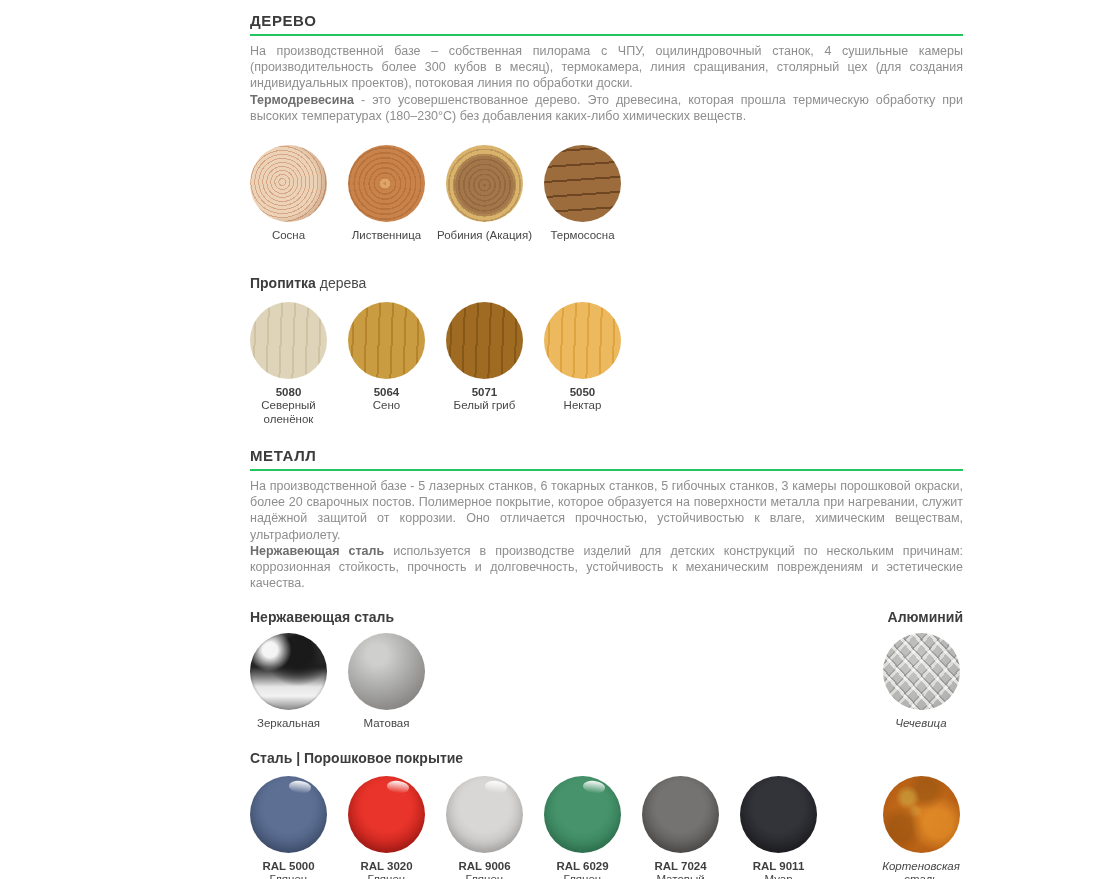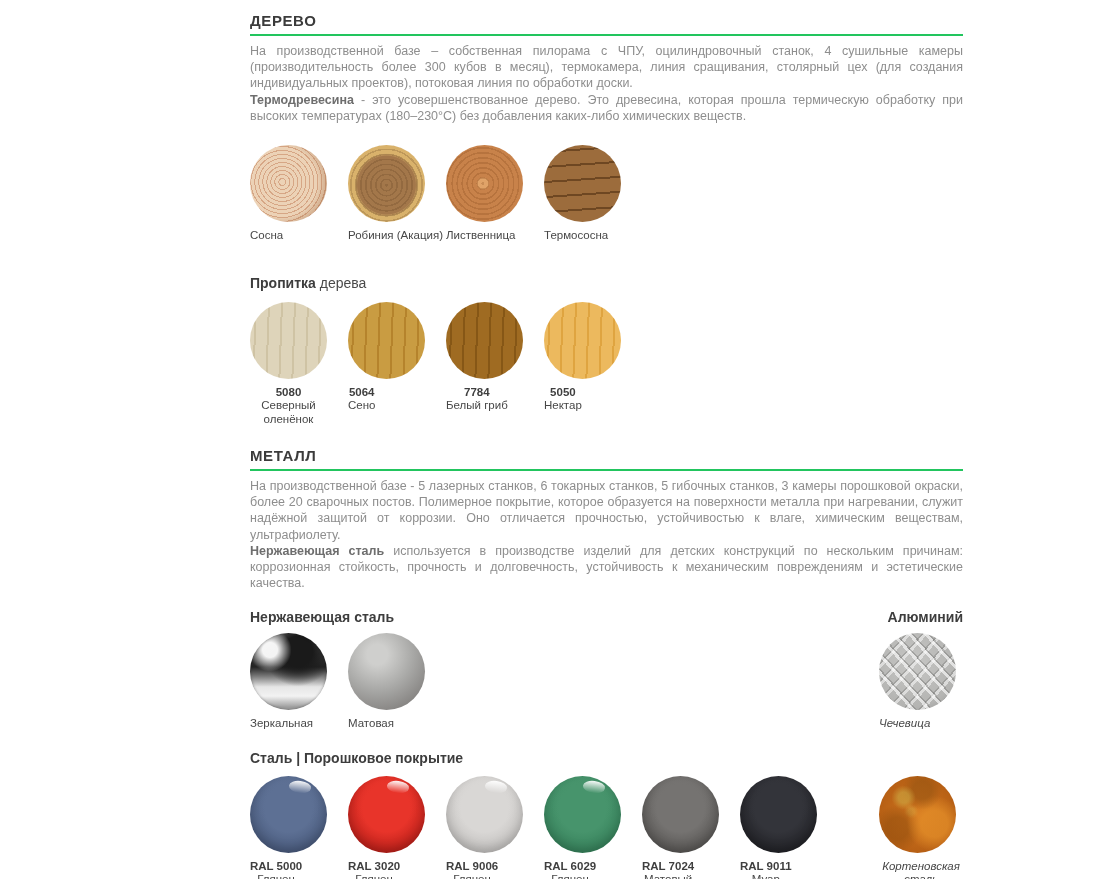--- a/index.html
+++ b/index.html
@@ -27,21 +27,21 @@
   .body-text .lead{font-weight:700;color:#6e6e6e;}
 
   .subtitle{
     margin:0;font-size:14px;font-weight:700;color:#3d3d3d;
   }
   .subtitle .light{font-weight:400;color:#4a4a4a;}
 
   .subtitle-row{display:flex;justify-content:space-between;align-items:baseline;}
 
   .row{display:flex;gap:21px;align-items:flex-start;}
-  .cell{flex:0 0 77px;width:77px;display:flex;flex-direction:column;align-items:flex-start;}
+  .cell{flex:0 0 77px;width:77px;display:flex;flex-direction:column;align-items:center;}
   .cell.wide{flex:0 0 84px;width:84px;font-style:italic;}
   .push{margin-left:auto;}
 
   .label{margin-top:7px;font-size:11.5px;line-height:13.5px;color:#474747;text-align:center;}
   .label .code{display:block;font-weight:700;color:#3f3f3f;font-size:11.5px;}
   .nowrap{white-space:nowrap;}
 
   .swatch{width:77px;height:77px;border-radius:50%;position:relative;overflow:hidden;flex:none;}
 
   
@@ -139,47 +139,47 @@
 
       <p class="body-text"><span>На производственной базе – собственная пилорама с ЧПУ, оцилиндровочный станок, 4 сушильные камеры (производительность более 300 кубов в месяц), термокамера, линия сращивания, столярный цех (для создания индивидуальных проектов), потоковая линия по обработки доски.</span></p>
       <p class="body-text" style="margin-top:0;"><span class="lead">Термодревесина</span><span> - это усовершенствованное дерево. Это древесина, которая прошла термическую обработку при высоких температурах (180–230°C) без добавления каких-либо химических веществ.</span></p>
 
       <div class="row mt-woodrow">
         <div class="cell">
           <div class="swatch sw-pine" style="--c1: #ecd2b6; --c2: #d6a685;"></div>
           <div class="label nowrap">Сосна</div>
         </div>
         <div class="cell">
+          <div class="swatch sw-larch" style="--c1: #c8824a; --c2: #b06228;"></div>
+          <div class="label nowrap">Лиственница</div>
+        </div>
+        <div class="cell">
           <div class="swatch sw-robinia" style="--c1: #d9b26b; --c2: #a3774a;"></div>
           <div class="label nowrap">Робиния (Акация)</div>
         </div>
         <div class="cell">
-          <div class="swatch sw-larch" style="--c1: #c8824a; --c2: #b06228;"></div>
-          <div class="label nowrap">Лиственница</div>
-        </div>
-        <div class="cell">
           <div class="swatch sw-thermo" style="--c1: #9c6c3c; --c2: #6e4722;"></div>
           <div class="label nowrap">Термососна</div>
         </div>
       </div>
 
       <h3 class="subtitle mt-imptitle"><span>Пропитка</span><span class="light"> дерева</span></h3>
 
       <div class="row mt-improw">
         <div class="cell">
           <div class="swatch sw-grain" style="--c1: #ded4ba; --c2: #cfc3a4;"></div>
           <div class="label"><span class="code">5080</span><span>Северный оленёнок</span></div>
         </div>
         <div class="cell">
           <div class="swatch sw-grain" style="--c1: #c99c42; --c2: #b5832c;"></div>
           <div class="label"><span class="code">5064</span><span>Сено</span></div>
         </div>
         <div class="cell">
           <div class="swatch sw-grain" style="--c1: #9f6b22; --c2: #865716;"></div>
-          <div class="label"><span class="code">7784</span><span class="nowrap">Белый гриб</span></div>
+          <div class="label"><span class="code">5071</span><span class="nowrap">Белый гриб</span></div>
         </div>
         <div class="cell">
           <div class="swatch sw-grain" style="--c1: #ecb95e; --c2: #dfa440;"></div>
           <div class="label"><span class="code">5050</span><span>Нектар</span></div>
         </div>
       </div>
     </section>
 
     <section class="mt-metal">
       <h2 class="section-title">МЕТАЛЛ</h2>

